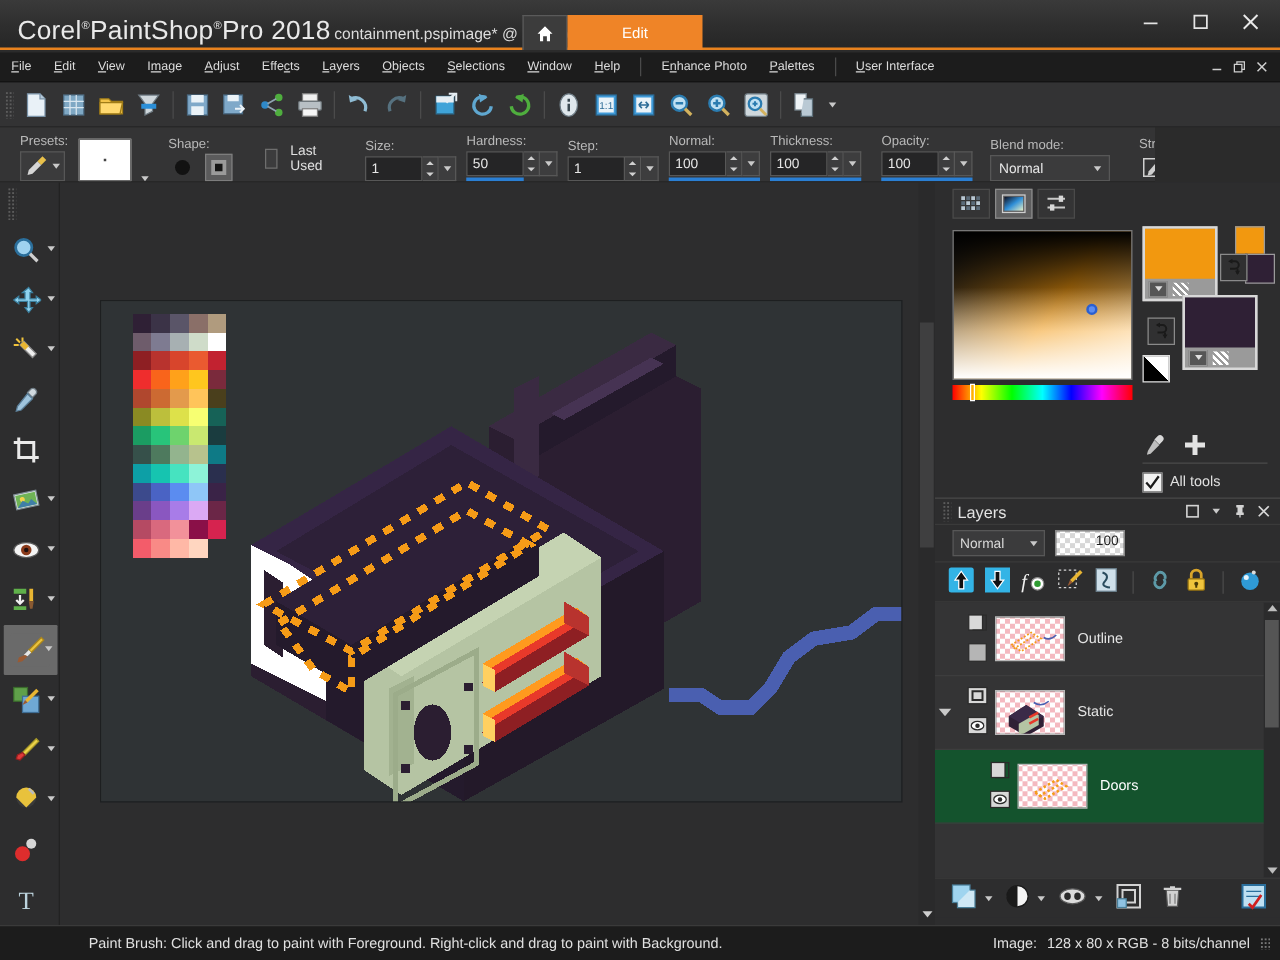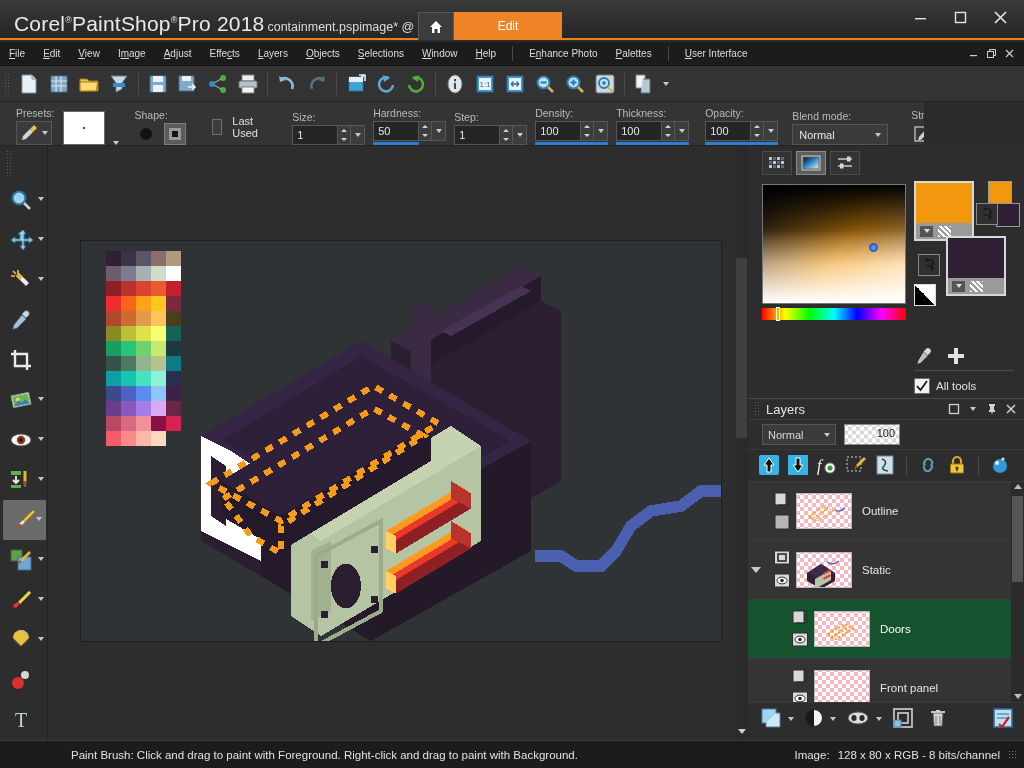--- a/index.html
+++ b/index.html
@@ -529,21 +529,21 @@
               </div>
             <div class="spindrop">
                 <div class="caret"></div>
               </div>
           </div>
         </div>
       </div>
     </div>
 
     <div class="ogroup">
-      <div class="olabel">Density:</div>
+      <div class="olabel">Normal:</div>
       <div class="orow">
         <div class="numwrap">
           <div class="orow">
             <div class="spin">100</div>
             <div class="spinner">
                 <div class="sp-up"></div>
                 <div class="sp-dn"></div>
               </div>
             <div class="spindrop">
                 <div class="caret"></div>
@@ -1214,39 +1214,20 @@
           <svg width="56" height="36" viewBox="0 0 56 36">
               <g stroke="#f59b17" stroke-width="2" fill="none" stroke-dasharray="2 2">
             <path d="M13 22 L30 12 L38 17 L21 27 Z"></path>
                 <path d="M16 25 L32 16"></path>
               </g>
             </svg>
         </div>
         <div class="lname">Doors</div>
       </div>
 
-      <div class="lrow" style="padding-left:38px">
-        <div class="ltoggles">
-          <span>
-            <svg width="18" height="18" viewBox="0 0 18 18">
-                <rect x="2" y="3" width="11" height="12" fill="#d8d8d8" stroke="#2b2b2b"></rect>
-                <path d="M13 3 h3 v12 h-11" fill="none" stroke="#2b2b2b"></path>
-              </svg>
-          </span>
-          <span>
-            <svg width="18" height="18" viewBox="0 0 18 18">
-                <rect x="1.5" y="2" width="15" height="13" fill="#d8d8d8" stroke="#2b2b2b"></rect>
-                <ellipse cx="9" cy="8.5" rx="5" ry="3.4" fill="#fff" stroke="#2b2b2b"></ellipse>
-                <circle cx="9" cy="8.5" r="1.8" fill="#2b2b2b"></circle>
-              </svg>
-          </span>
-        </div>
-        <div class="lthumb"></div>
-        <div class="lname">Front panel</div>
-      </div>
 
       <div class="lscroll">
         <div style="position:absolute;left:3px;top:2px;width:0;height:0;border-left:4px solid transparent;border-right:4px solid transparent;border-bottom:5px solid #bdbdbd"></div>
         <div class="lthumbbar"></div>
         <div style="position:absolute;left:3px;bottom:3px;width:0;height:0;border-left:4px solid transparent;border-right:4px solid transparent;border-top:5px solid #bdbdbd"></div>
       </div>
     </div>
 
     <div class="lay-foot">
       <span>

